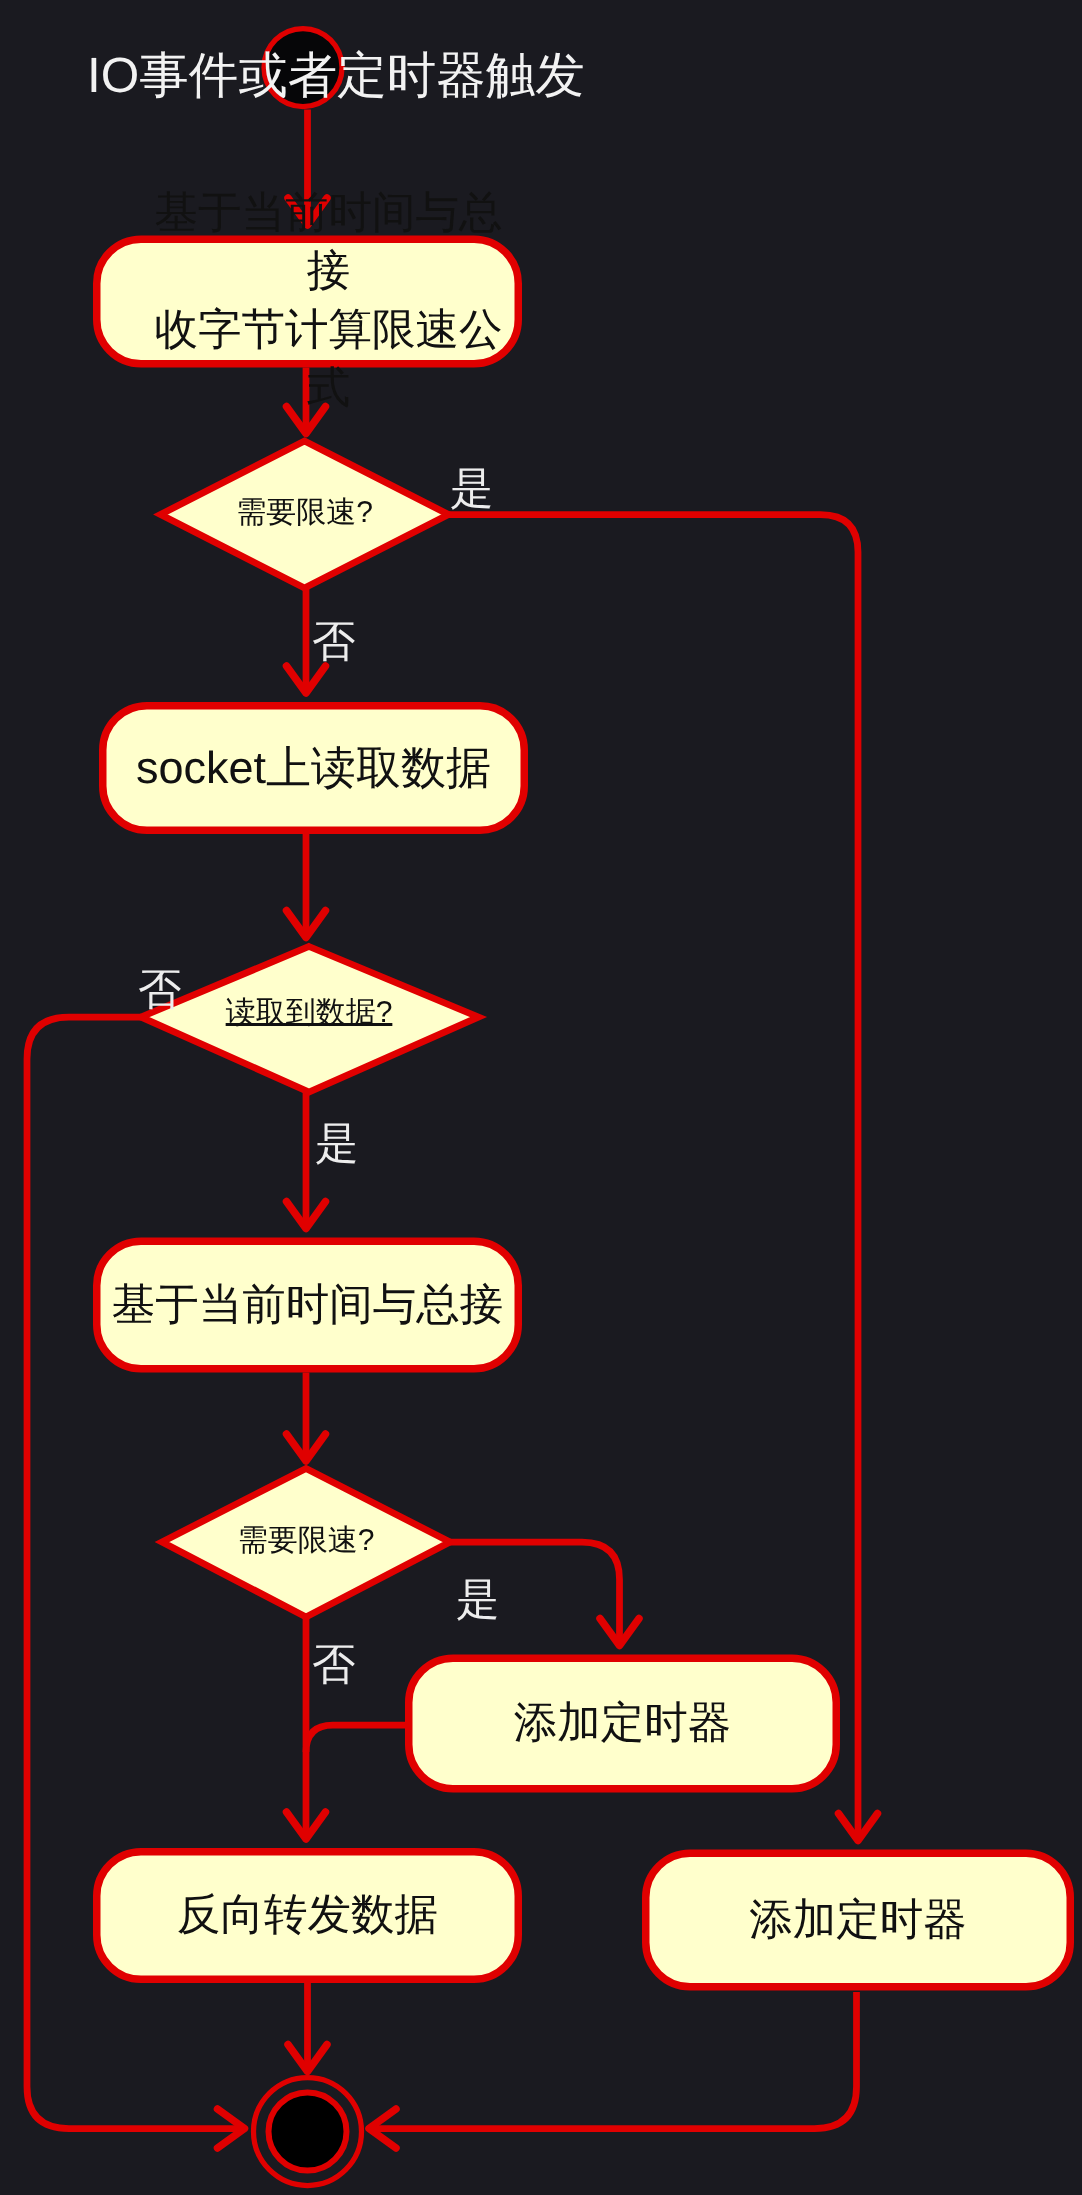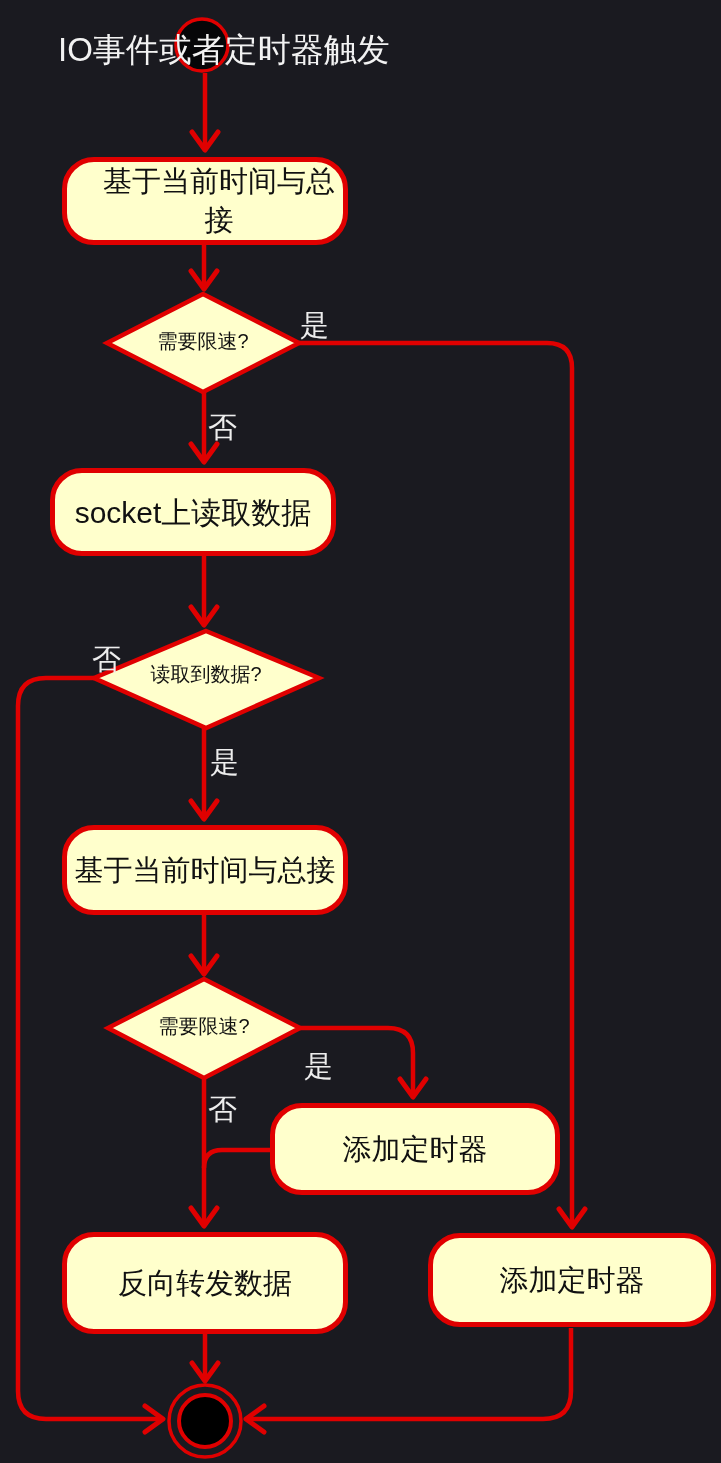--- a/index.html
+++ b/index.html
@@ -98,44 +98,45 @@
     <g>
       <circle cx="205" cy="1421" r="36" fill="none" stroke="#e00000" stroke-width="3.5"></circle>
       <circle cx="205" cy="1421" r="26" fill="#000000" stroke="#e00000" stroke-width="4"></circle>
     </g>
   </svg>
 
   <div id="diagram-title">IO事件或者定时器触发</div>
 
   <div class="node" style="left:62px;top:157px;width:286px;height:88px;padding-left:28px;">
     <div>基于当前时间与总接</div>
+    <div>收字节计算限速公式</div>
   </div>
 
-  <div class="node" style="left:50px;top:468px;width:286px;height:88px;font-size:30px;">
+  <div class="node" style="left:66px;top:468px;width:286px;height:88px;font-size:30px;">
     <div>socket上读取数据</div>
   </div>
 
   <div class="node" style="left:62px;top:825px;width:286px;height:90px;">
     <div>基于当前时间与总接</div>
   </div>
 
   <div class="node" style="left:270px;top:1103px;width:290px;height:92px;">
     <div>添加定时器</div>
   </div>
 
-  <div class="node" style="left:62px;top:1232px;width:286px;height:102px;">
+  <div class="node" style="left:62px;top:1232px;width:286px;height:90px;">
     <div>反向转发数据</div>
   </div>
 
   <div class="node" style="left:428px;top:1233px;width:288px;height:94px;">
     <div>添加定时器</div>
   </div>
 
   <div class="diamond-label" style="left:103px;top:328px;width:200px;">需要限速?</div>
-  <div class="diamond-label" style="left:86px;top:661px;width:240px;">读取到数据?</div>
+  <div class="diamond-label" style="left:86px;top:661px;width:240px;text-decoration:underline;">读取到数据?</div>
   <div class="diamond-label" style="left:104px;top:1013px;width:200px;">需要限速?</div>
 
   <div class="edge-label" style="left:300px;top:306px;">是</div>
   <div class="edge-label" style="left:208px;top:408px;">否</div>
   <div class="edge-label" style="left:92px;top:640px;">否</div>
   <div class="edge-label" style="left:210px;top:743px;">是</div>
   <div class="edge-label" style="left:304px;top:1047px;">是</div>
   <div class="edge-label" style="left:208px;top:1090px;">否</div>
 
 </div>

